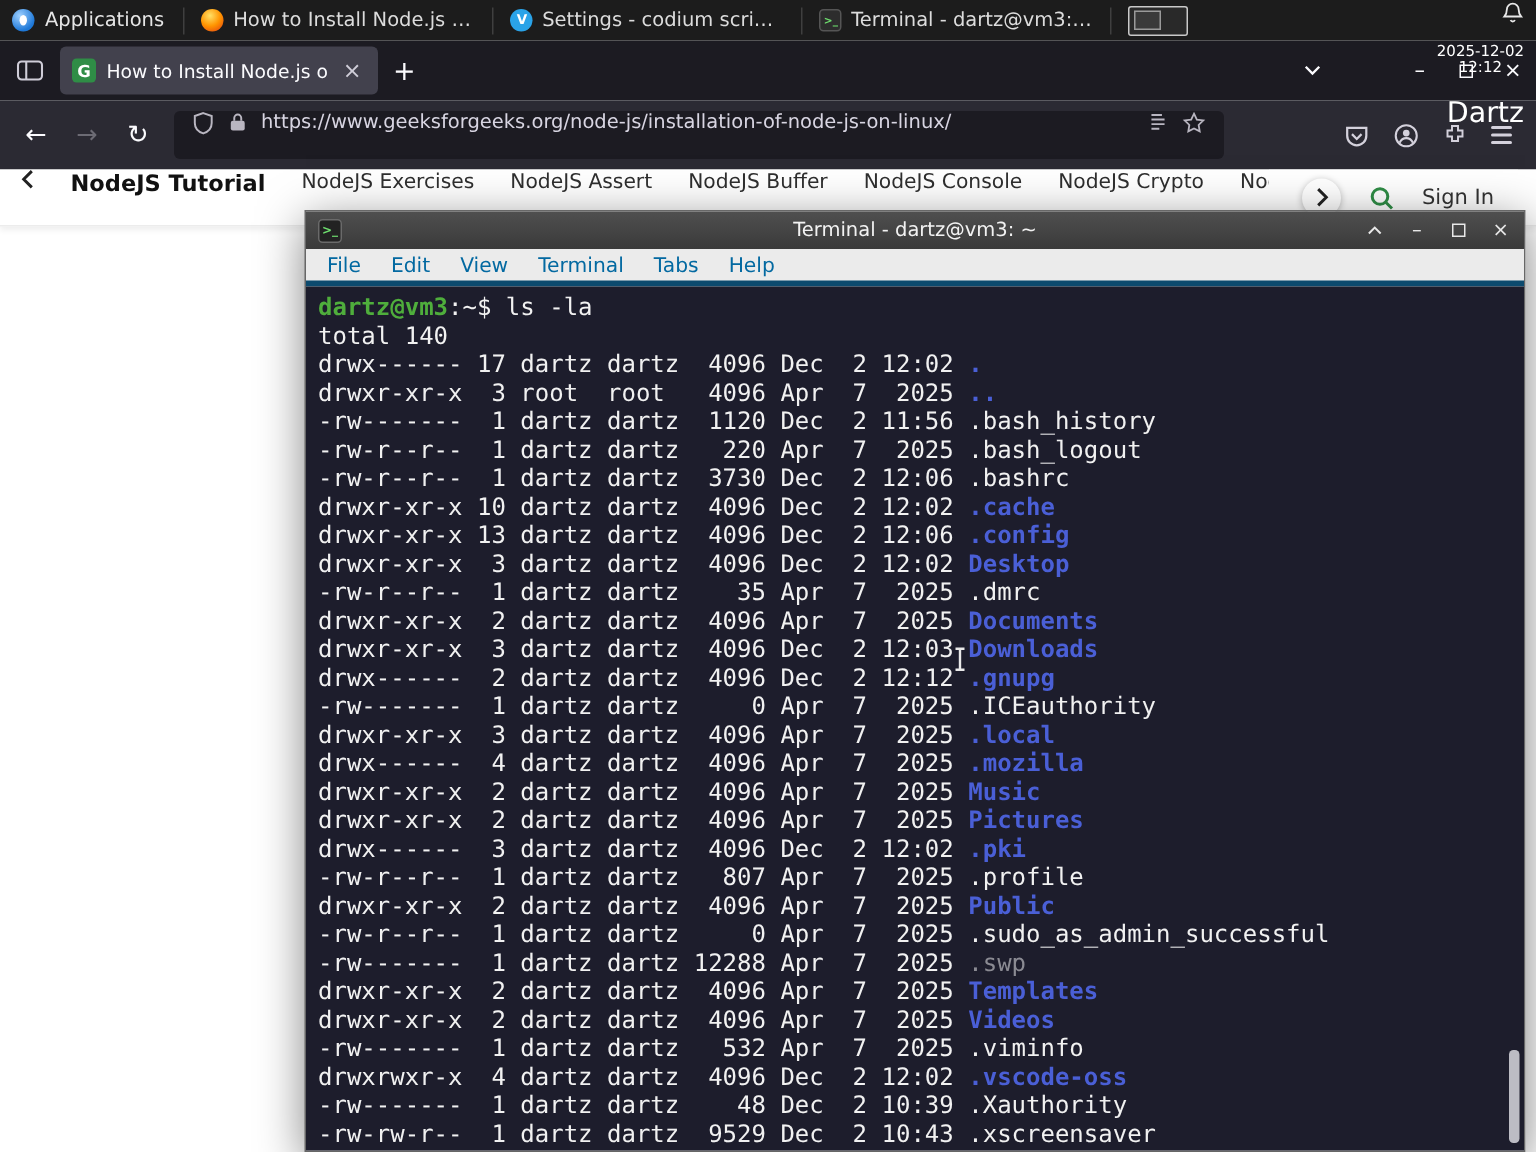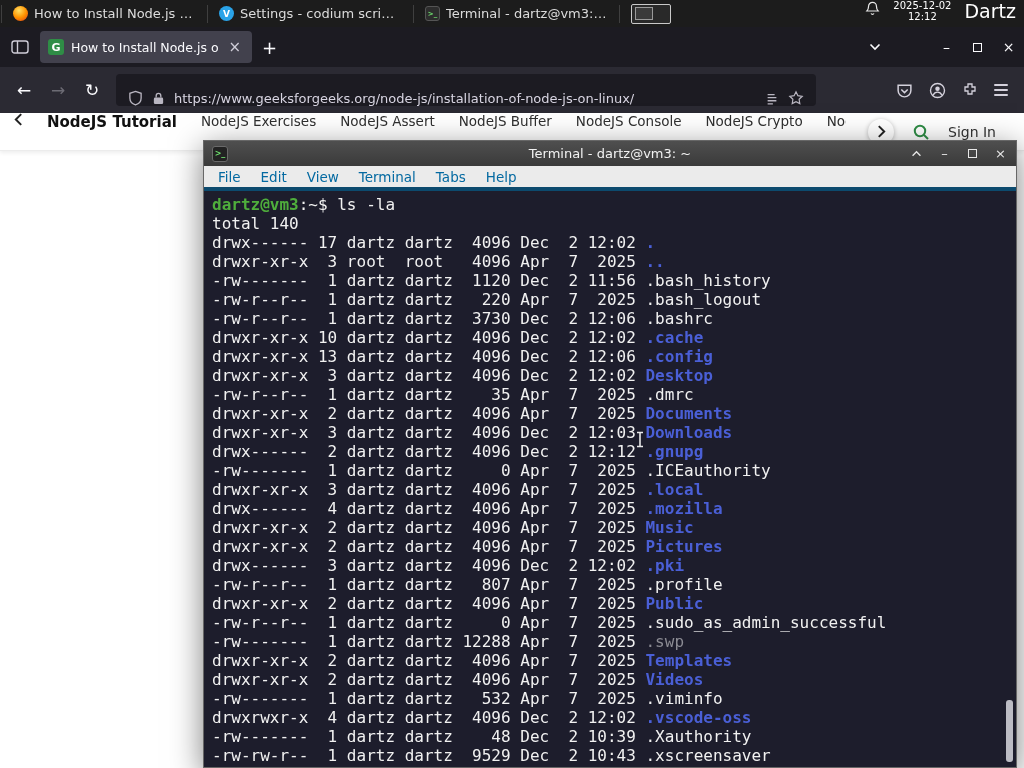--- a/index.html
+++ b/index.html
@@ -15,42 +15,42 @@
   .sep{width:1px;height:18px;background:#3f3f3f;margin:0 1px;flex:0 0 1px;}
   .taskbar{display:flex;align-items:center;height:100%;}
   .task{display:flex;align-items:center;gap:6px;padding:0 10px;height:100%;white-space:nowrap;color:#dcdcdc;}
   .tlabel{overflow:hidden;text-overflow:ellipsis;max-width:162px;}
   .ticon{width:15px;height:15px;flex:0 0 15px;border-radius:3px;display:flex;align-items:center;justify-content:center;}
   .icon-firefox{border-radius:50%;background:radial-gradient(circle at 40% 30%,#ffe066,#ff9400 50%,#e8540d 85%);}
   .icon-codium{border-radius:50%;background:#2aa3e8;color:#fff;font-weight:bold;font-size:9px;}
   .icon-terminal{background:#2d2d2d;border:1px solid #555;color:#6fe06f;font-weight:bold;font-size:7px;}
   .ws{width:40px;height:20px;border:1px solid #c9c9c9;border-radius:2px;margin:0 10px;background:rgba(255,255,255,.06);display:flex;align-items:center;padding-left:3px;}
   .ws-win{width:18px;height:13px;background:#3a3a3a;border:1px solid #9a9a9a;}
-  .panel-right{margin-left:auto;display:flex;align-items:flex-start;gap:13px;padding-right:8px;height:100%;}
+  .panel-right{margin-left:auto;display:flex;align-items:flex-end;gap:13px;padding-right:8px;height:100%;flex-direction:column;}
   .clock{font-size:10px;line-height:11px;text-align:center;color:#fff;}
   .pr-user{font-size:19px;color:#fff;}
 
   
   .browser{position:absolute;top:27px;left:0;width:1024px;bottom:0;background:#fff;}
   .tabbar{height:40px;background:#1c1b22;display:flex;align-items:center;}
   .fxview{width:28px;height:28px;margin-left:6px;display:flex;align-items:center;justify-content:center;border-radius:4px;}
   .tab{width:212px;height:32px;margin-left:6px;background:#42414d;border-radius:4px;display:flex;align-items:center;gap:7px;padding:0 8px;color:#fbfbfe;font-size:12.5px;}
   .favicon{width:16px;height:16px;border-radius:3px;background:#2f8d46;color:#fff;font-size:11px;font-weight:bold;display:flex;align-items:center;justify-content:center;flex:0 0 16px;}
   .tab-title{flex:1;overflow:hidden;white-space:nowrap;}
   .tab-close{color:#cfcdd8;font-size:15px;line-height:1;padding:1px 3px;}
   .newtab{color:#fbfbfe;font-size:18px;padding:2px 10px;}
   .tab-spacer{flex:1;}
   .alltabs{padding:6px;margin-right:44px;}
   .winbtn{width:31px;height:28px;display:flex;align-items:center;justify-content:center;color:#fbfbfe;font-size:14px;}
   .restore-glyph{width:9px;height:9px;border:1.4px solid #fbfbfe;}
 
   .navbar{height:46px;background:#2b2a33;display:flex;align-items:center;padding:0 8px;gap:2px;}
   .navbtn{width:32px;height:32px;display:flex;align-items:center;justify-content:center;font-size:17px;color:#fbfbfe;border-radius:4px;}
   .navbtn.fwd{color:#6c6b74;}
-  .urlbar{width:700px;height:32px;margin-left:6px;background:#1c1b22;border-radius:4px;display:flex;align-items:flex-end;gap:9px;padding:0 12px;}
+  .urlbar{width:700px;height:32px;margin-left:6px;background:#1c1b22;border-radius:4px;display:flex;align-items:flex-start;gap:9px;padding:0 12px;}
   .url-text{flex:1;font-size:13px;color:#d8d5e2;white-space:nowrap;overflow:hidden;}
   .nav-icons{margin-left:auto;display:flex;align-items:center;gap:16px;padding-right:8px;}
   .hamburger{display:flex;flex-direction:column;gap:3px;padding:3px 0;}
   .hamburger span{width:14px;height:2px;background:#d4d1dc;border-radius:1px;}
 
   
   .sitenav{height:38px;background:#fff;display:flex;align-items:flex-start;gap:24px;padding:0 14px;border-bottom:1px solid #ececec;box-shadow:0 2px 4px rgba(0,0,0,.07);font-size:13.5px;color:#2f2f2f;position:relative;white-space:nowrap;overflow:hidden;}
   .nav-active{font-size:15px;font-weight:bold;color:#111;display:flex;align-items:center;gap:9px;}
   .nav-item{color:#2f2f2f;text-decoration:none;}
   .sitenav-right{position:absolute;right:12px;top:0;height:100%;display:flex;align-items:center;gap:18px;padding:0 16px 0 22px;background:#fff;}
@@ -72,20 +72,24 @@
   .t-green{color:#4fae3c;font-weight:bold;}
   .t-dir{color:#4a5fd6;font-weight:bold;}
   .t-dim{color:#8b8b93;}
   .term-scroll{position:absolute;right:3px;bottom:5px;width:7px;height:62px;background:#bcbcc4;border-radius:3px;}
   .ibeam{position:absolute;left:430px;top:240px;}
 </style>
 </head>
 <body>
 
 <div class="panel">
+  <div class="appmenu">
+    <span class="app-icon"></span>
+    <span>Applications</span>
+  </div>
   <div class="taskbar">
       <span class="sep"></span>
       <div class="task">
         <span class="ticon icon-firefox"></span>
         <span class="tlabel">How to Install Node.js o...</span>
       </div>
       <span class="sep"></span>
       <div class="task">
         <span class="ticon icon-codium">V</span>
         <span class="tlabel">Settings - codium script...</span>

